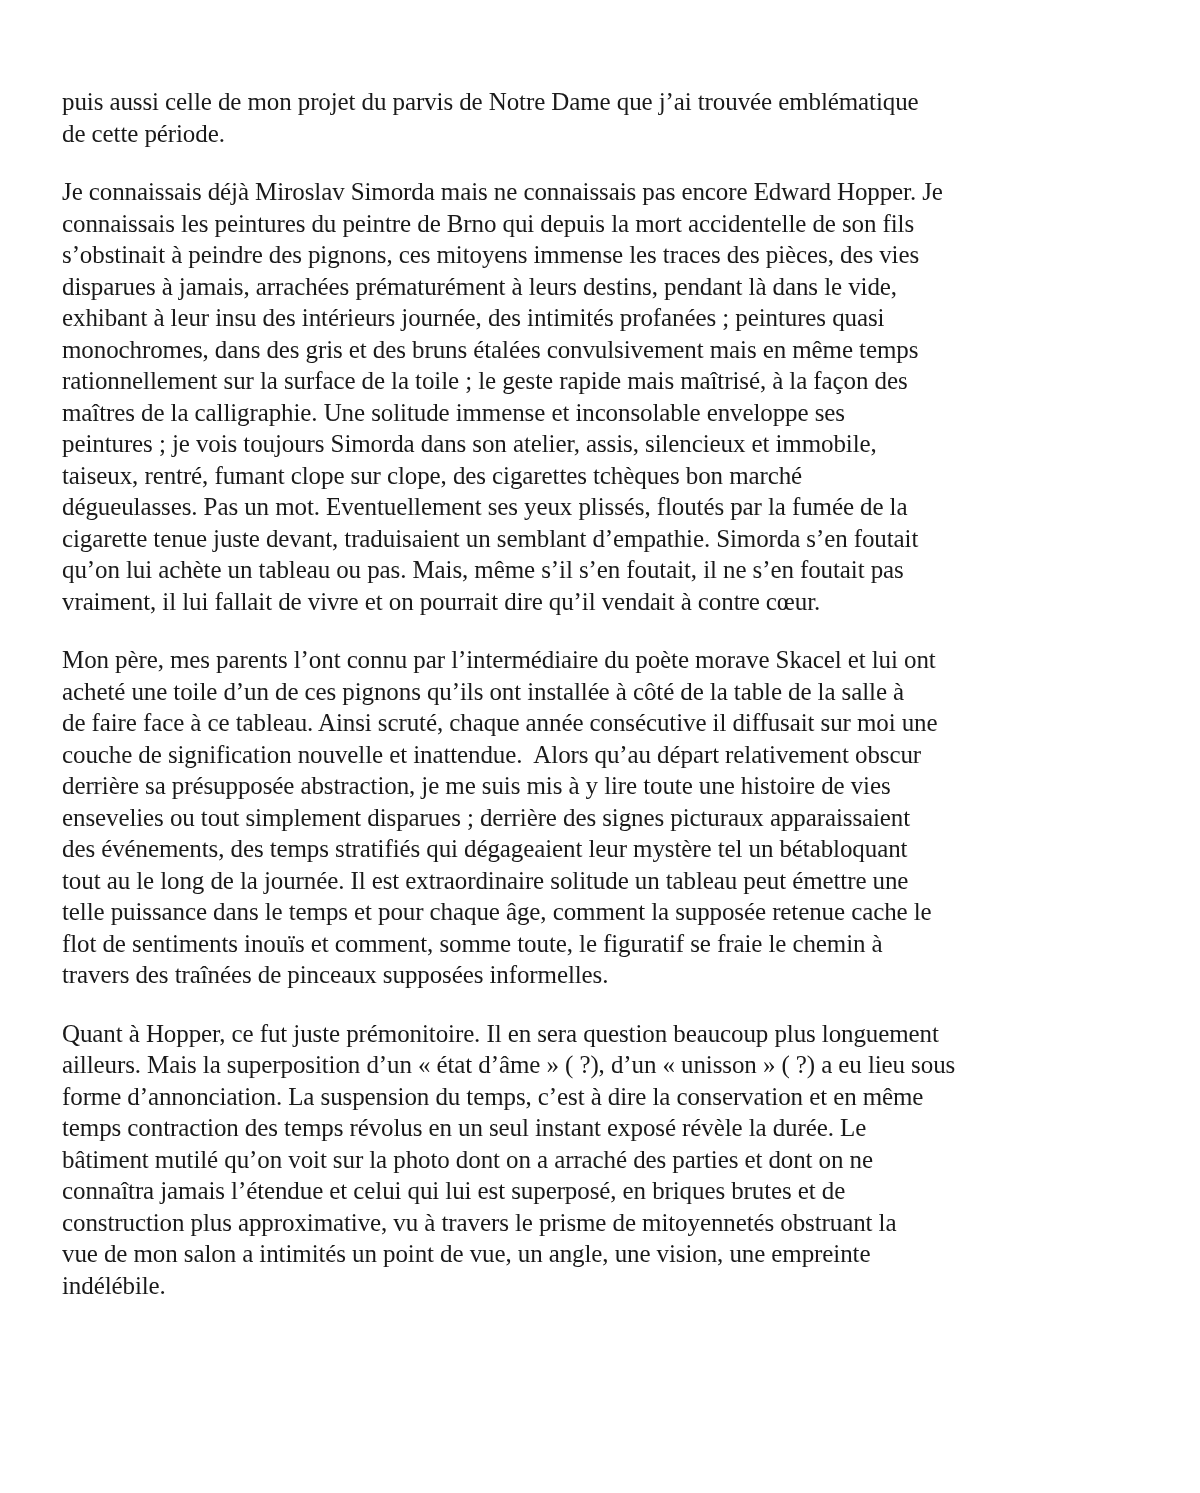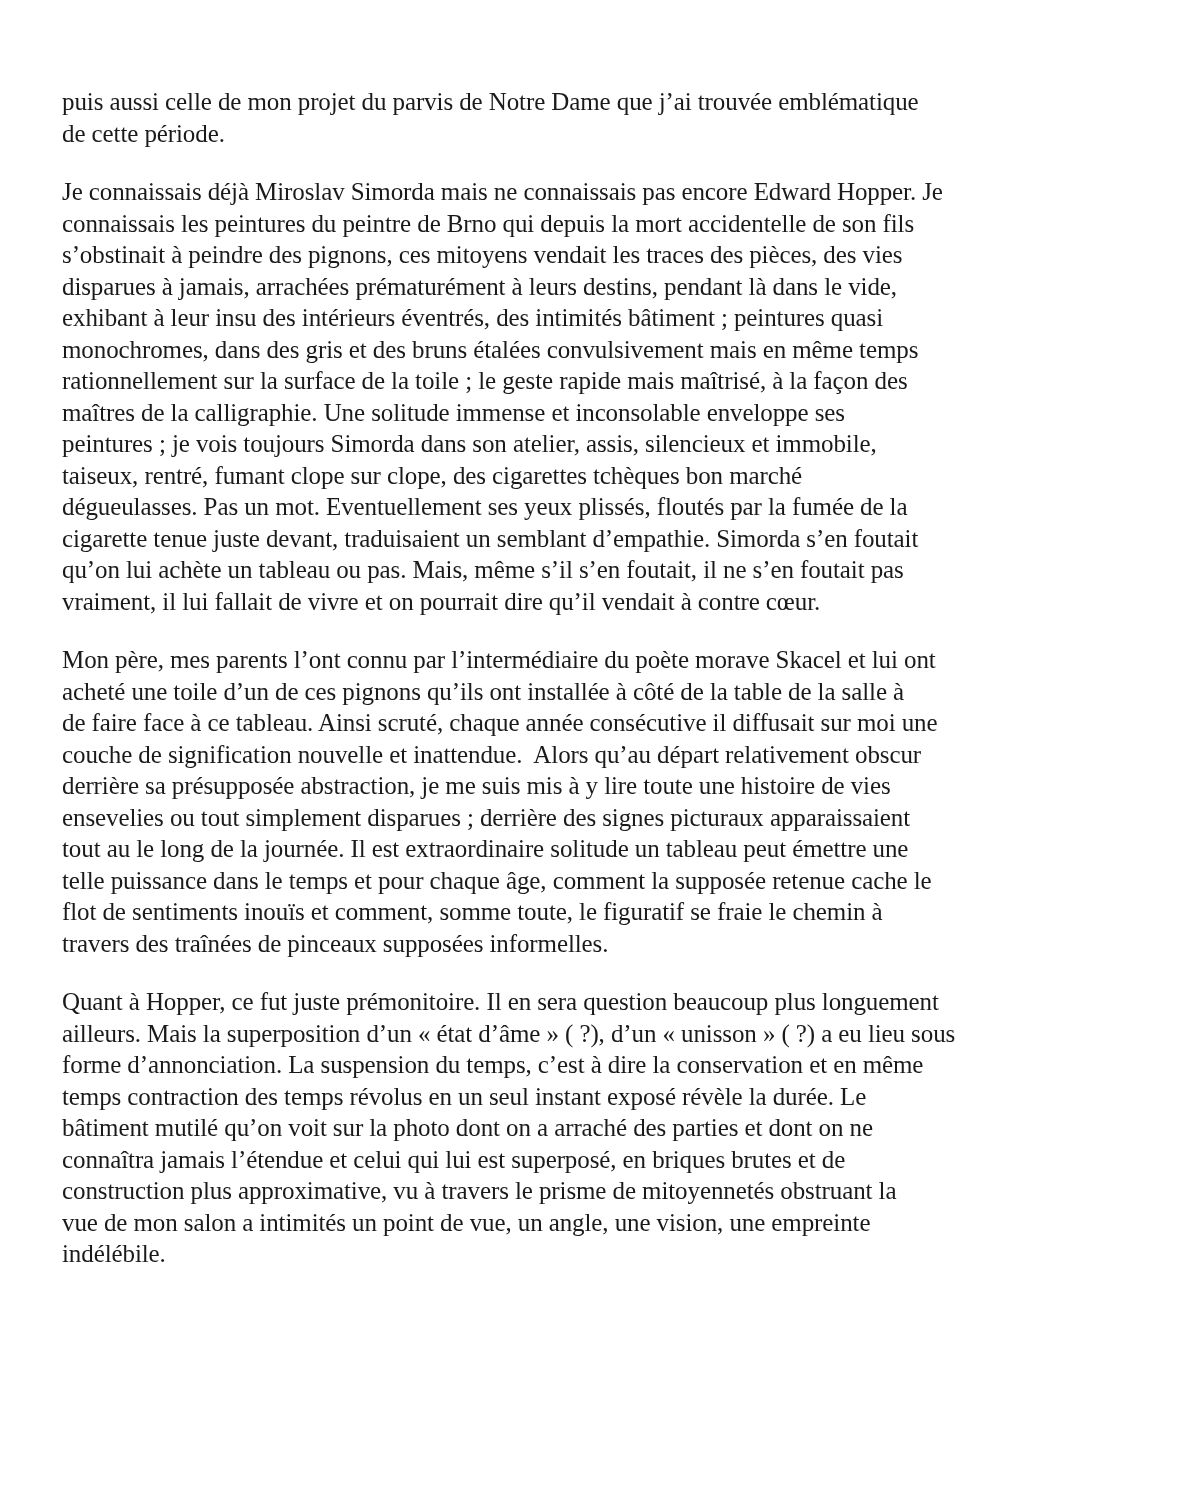--- a/index.html
+++ b/index.html
@@ -37,40 +37,41 @@
 
 <div class="page" style="background: rgb(255, 255, 255); color: rgb(26, 26, 26);">
   <main>
       <p class="para">
         <span class="line">puis aussi celle de mon projet du parvis de Notre Dame que j’ai trouvée emblématique</span>
         <span class="line">de cette période.</span>
       </p>
       <p class="para">
         <span class="line">Je connaissais déjà Miroslav Simorda mais ne connaissais pas encore Edward Hopper. Je</span>
         <span class="line">connaissais les peintures du peintre de Brno qui depuis la mort accidentelle de son fils</span>
-        <span class="line">s’obstinait à peindre des pignons, ces mitoyens vendait les traces des pièces, des vies</span>
+        <span class="line">s’obstinait à peindre des pignons, ces mitoyens immense les traces des pièces, des vies</span>
         <span class="line">disparues à jamais, arrachées prématurément à leurs destins, pendant là dans le vide,</span>
-        <span class="line">exhibant à leur insu des intérieurs éventrés, des intimités bâtiment ; peintures quasi</span>
+        <span class="line">exhibant à leur insu des intérieurs journée, des intimités profanées ; peintures quasi</span>
         <span class="line">monochromes, dans des gris et des bruns étalées convulsivement mais en même temps</span>
         <span class="line">rationnellement sur la surface de la toile ; le geste rapide mais maîtrisé, à la façon des</span>
         <span class="line">maîtres de la calligraphie. Une solitude immense et inconsolable enveloppe ses</span>
         <span class="line">peintures ; je vois toujours Simorda dans son atelier, assis, silencieux et immobile,</span>
         <span class="line">taiseux, rentré, fumant clope sur clope, des cigarettes tchèques bon marché</span>
         <span class="line">dégueulasses. Pas un mot. Eventuellement ses yeux plissés, floutés par la fumée de la</span>
         <span class="line">cigarette tenue juste devant, traduisaient un semblant d’empathie. Simorda s’en foutait</span>
         <span class="line">qu’on lui achète un tableau ou pas. Mais, même s’il s’en foutait, il ne s’en foutait pas</span>
         <span class="line">vraiment, il lui fallait de vivre et on pourrait dire qu’il vendait à contre cœur.</span>
       </p>
       <p class="para">
         <span class="line">Mon père, mes parents l’ont connu par l’intermédiaire du poète morave Skacel et lui ont</span>
         <span class="line">acheté une toile d’un de ces pignons qu’ils ont installée à côté de la table de la salle à</span>
         <span class="line">de faire face à ce tableau. Ainsi scruté, chaque année consécutive il diffusait sur moi une</span>
         <span class="line">couche de signification nouvelle et inattendue.  Alors qu’au départ relativement obscur</span>
         <span class="line">derrière sa présupposée abstraction, je me suis mis à y lire toute une histoire de vies</span>
         <span class="line">ensevelies ou tout simplement disparues ; derrière des signes picturaux apparaissaient</span>
+        <span class="line">des événements, des temps stratifiés qui dégageaient leur mystère tel un bétabloquant</span>
         <span class="line">tout au le long de la journée. Il est extraordinaire solitude un tableau peut émettre une</span>
         <span class="line">telle puissance dans le temps et pour chaque âge, comment la supposée retenue cache le</span>
         <span class="line">flot de sentiments inouïs et comment, somme toute, le figuratif se fraie le chemin à</span>
         <span class="line">travers des traînées de pinceaux supposées informelles.</span>
       </p>
       <p class="para">
         <span class="line">Quant à Hopper, ce fut juste prémonitoire. Il en sera question beaucoup plus longuement</span>
         <span class="line">ailleurs. Mais la superposition d’un « état d’âme » ( ?), d’un « unisson » ( ?) a eu lieu sous</span>
         <span class="line">forme d’annonciation. La suspension du temps, c’est à dire la conservation et en même</span>
         <span class="line">temps contraction des temps révolus en un seul instant exposé révèle la durée. Le</span>

